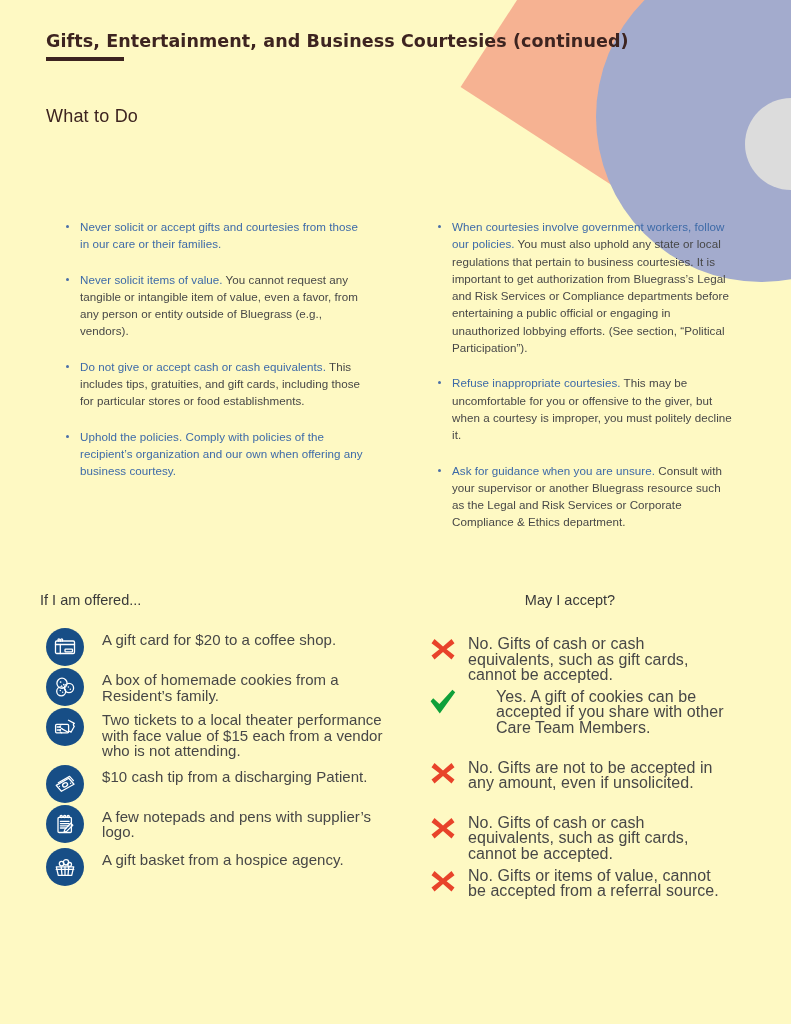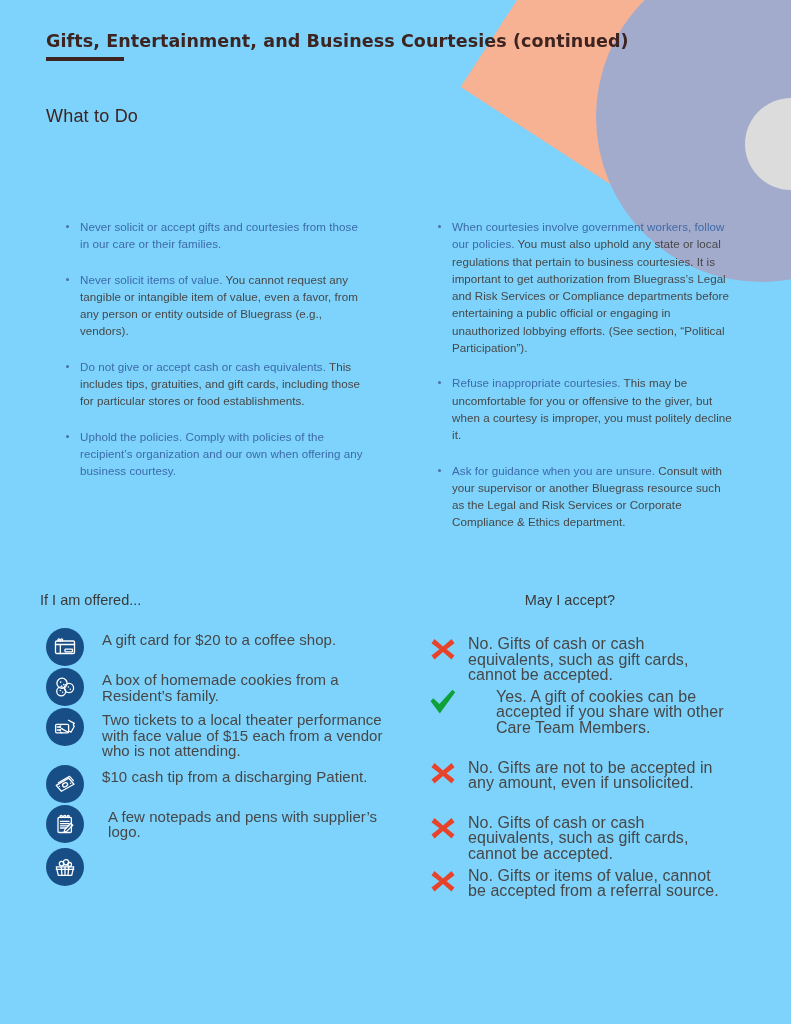--- a/index.html
+++ b/index.html
@@ -3,21 +3,21 @@
 <meta charset="utf-8">
 <style>
   html,body{margin:0;padding:0;}
   body{
     width:791px;height:1024px;
     background:#ffffff;
     font-family:"Liberation Sans", sans-serif;
     overflow:hidden;
     position:relative;
   }
-  .page{position:relative;width:791px;height:1024px;overflow:hidden;background:#7dd3fc;}
+  .page{position:relative;width:791px;height:1024px;overflow:hidden;background:#fef9c3;}
 
   
   .deco{position:absolute;pointer-events:none;}
   .deco-gray-circle{
     left:518px;top:-92px;width:185px;height:185px;border-radius:50%;
     background:#e4e4e4;
   }
   .deco-peach-diamond{
     left:497px;top:-36px;width:190px;height:190px;
     background:#f6b292;
@@ -197,21 +197,21 @@
                 <path d="M3.2 13.4 L15.8 6.3 L21 12.2 L8.4 19.3 Z" stroke="#ffffff" fill="none" stroke-width="1.3" stroke-linecap="round" stroke-linejoin="round"></path>
                 <path d="M5.3 10.7 L16.6 4.4 L20.4 8.6" stroke="#ffffff" fill="none" stroke-width="1.3" stroke-linecap="round" stroke-linejoin="round"></path>
                 <ellipse cx="12.1" cy="12.8" rx="2.6" ry="1.9" transform="rotate(-29 12.1 12.8)" stroke="#ffffff" fill="none" stroke-width="1.3" stroke-linecap="round" stroke-linejoin="round"></ellipse>
                 <circle cx="6.4" cy="14.4" r="0.7" fill="#fff" stroke="none"></circle>
                 <circle cx="17.6" cy="11.2" r="0.7" fill="#fff" stroke="none"></circle>
               </svg>
             </div>
           </div>
           <div class="lrow-text">$10 cash tip from a discharging Patient.</div>
         </div>
-        <div class="lrow" style="margin-bottom: 5px; gap: 6px;">
+        <div class="lrow" style="margin-bottom: 5px;">
           <div class="icon-wrap">
             <div class="icon-circle">
               <svg width="24" height="24" viewBox="0 0 24 24">
                 <rect x="5" y="5.4" width="13.4" height="15.1" rx="1.1" stroke="#ffffff" fill="none" stroke-width="1.3" stroke-linecap="round" stroke-linejoin="round"></rect>
                 <line x1="7.4" y1="9.4" x2="16" y2="9.4" stroke="#ffffff" fill="none" stroke-width="1.3" stroke-linecap="round" stroke-linejoin="round"></line>
                 <line x1="7.4" y1="11.6" x2="16" y2="11.6" stroke="#ffffff" fill="none" stroke-width="1.3" stroke-linecap="round" stroke-linejoin="round"></line>
                 <line x1="7.4" y1="13.8" x2="16" y2="13.8" stroke="#ffffff" fill="none" stroke-width="1.3" stroke-linecap="round" stroke-linejoin="round"></line>
                 <line x1="7.4" y1="16" x2="13" y2="16" stroke="#ffffff" fill="none" stroke-width="1.3" stroke-linecap="round" stroke-linejoin="round"></line>
                 <circle cx="8.2" cy="4.6" r="1.1" stroke="#ffffff" fill="none" stroke-width="1.3" stroke-linecap="round" stroke-linejoin="round"></circle>
                 <circle cx="11.7" cy="4.6" r="1.1" stroke="#ffffff" fill="none" stroke-width="1.3" stroke-linecap="round" stroke-linejoin="round"></circle>
@@ -230,20 +230,21 @@
                 <line x1="3.3" y1="14.4" x2="20.7" y2="14.4" stroke="#ffffff" fill="none" stroke-width="1.3" stroke-linecap="round" stroke-linejoin="round"></line>
                 <line x1="8.2" y1="11.9" x2="9" y2="20.3" stroke="#ffffff" fill="none" stroke-width="1.3" stroke-linecap="round" stroke-linejoin="round"></line>
                 <line x1="12" y1="11.9" x2="12" y2="20.3" stroke="#ffffff" fill="none" stroke-width="1.3" stroke-linecap="round" stroke-linejoin="round"></line>
                 <line x1="15.8" y1="11.9" x2="15" y2="20.3" stroke="#ffffff" fill="none" stroke-width="1.3" stroke-linecap="round" stroke-linejoin="round"></line>
                 <circle cx="8.6" cy="8.6" r="2.3" stroke="#ffffff" fill="none" stroke-width="1.3" stroke-linecap="round" stroke-linejoin="round"></circle>
                 <circle cx="13" cy="7.3" r="2.7" stroke="#ffffff" fill="none" stroke-width="1.3" stroke-linecap="round" stroke-linejoin="round"></circle>
                 <circle cx="16.6" cy="9.4" r="1.9" stroke="#ffffff" fill="none" stroke-width="1.3" stroke-linecap="round" stroke-linejoin="round"></circle>
               </svg>
             </div>
           </div>
+          <div class="lrow-text">A gift basket from a hospice agency.</div>
         </div>
       </div>
     <div class="right-rows" id="right-rows">
         <div class="rrow" style="margin-bottom: 4px;">
           <div class="mark">
             <svg width="30" height="30" viewBox="0 0 30 30">
               <path d="M6.5 5 L15 12.6 L23.5 5 L26.5 9.2 L18.6 15.3 L26.5 21.4 L23.5 25.6 L15 18 L6.5 25.6 L3.5 21.4 L11.4 15.3 L3.5 9.2 Z" fill="#e8432a"></path>
             </svg>
           </div>
           <div class="rrow-text">No. Gifts of cash or cash equivalents, such as gift cards, cannot be accepted.</div>

